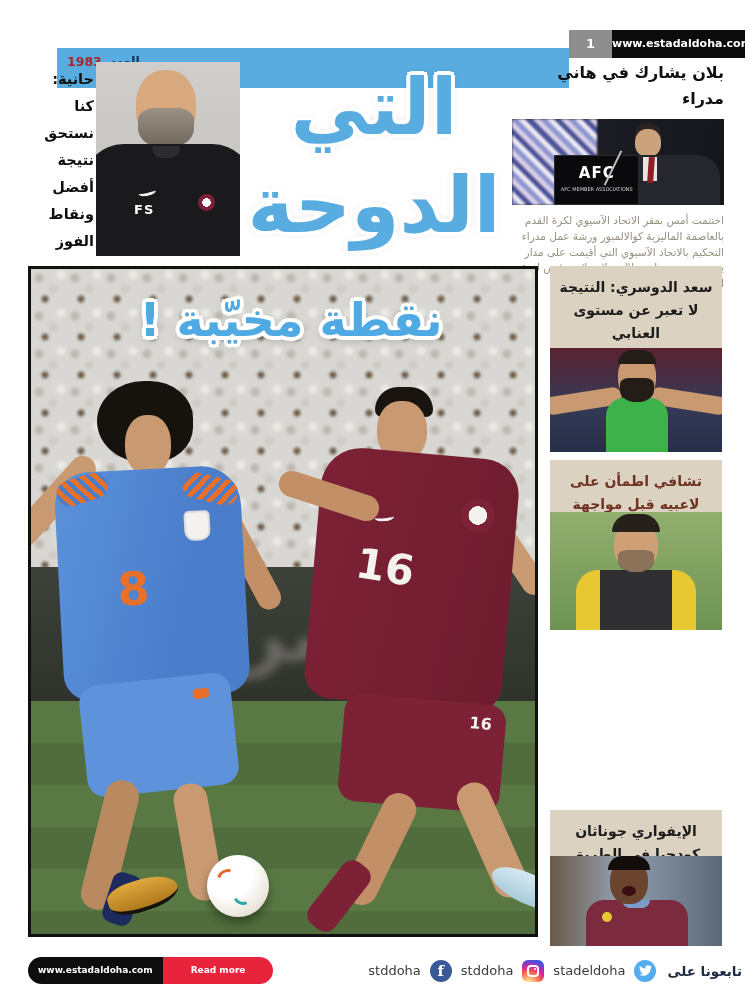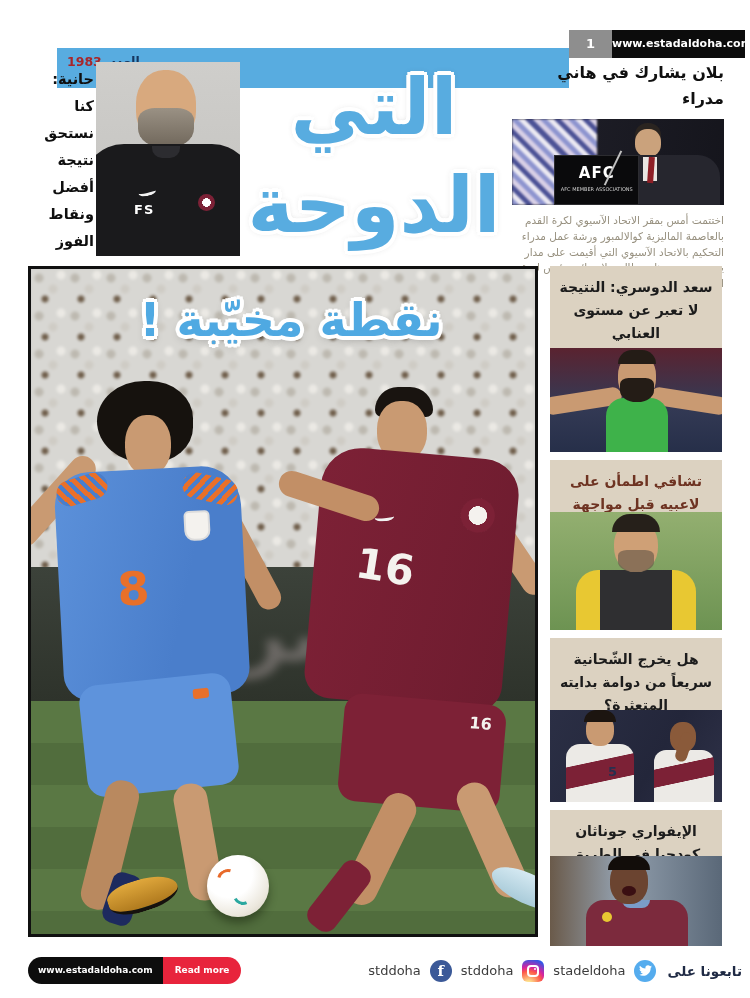--- a/index.html
+++ b/index.html
@@ -141,21 +141,21 @@
   .sp4-head { position:absolute; left:60px; top:4px; width:38px; height:44px; background:#6b4430; border-radius:45%; }
   .sp4-hair { position:absolute; left:58px; top:0; width:42px; height:14px; background:#120d0a; border-radius:16px 16px 0 0; }
   .sp4-mouth { position:absolute; left:72px; top:30px; width:14px; height:10px; background:#3a0f12; border-radius:50%; }
   .sp4-torso { position:absolute; left:36px; top:44px; width:102px; height:46px; background:#7c2a3d; border-radius:18px 18px 0 0; }
   .sp4-collar { position:absolute; left:72px; top:44px; width:28px; height:8px; background:#7a9cc8; border-radius:0 0 8px 8px; }
   .sp4-badge { position:absolute; left:52px; top:56px; width:10px; height:10px; background:#e8c832; border-radius:50%; }
 
   
   .pill { position:absolute; left:28px; top:957px; height:27px; display:flex; border-radius:14px; overflow:hidden; cursor:pointer; }
   .pill-site { background:#0d0d0d; color:#fff; font-size:9px; font-weight:bold; line-height:27px; padding:0 10px; }
-  .pill-read { background:#e8243c; color:#fff; font-size:9px; font-weight:bold; line-height:27px; padding:0 12px; }
+  .pill-read { background:#e8243c; color:#fff; font-size:9px; font-weight:bold; line-height:27px; padding:0 28px; }
   .social { position:absolute; right:8px; top:957px; height:27px; display:flex; align-items:center; gap:9px; direction:ltr; }
   .handle { font-size:13px; color:#3c3c3c; }
   .follow { font-size:13.5px; font-weight:bold; color:#1f2a44; direction:rtl; margin-left:2px; }
   .sicon { width:22px; height:22px; display:flex; align-items:center; justify-content:center; cursor:pointer; }
   .fb { background:#3b5998; border-radius:50%; color:#fff; font-weight:bold; font-size:15px; font-family:"DejaVu Serif",serif; }
   .tw { background:#55acee; border-radius:50%; }
   .ig { background:radial-gradient(circle at 30% 110%, #fdf497 5%, #fd5949 45%, #d6249f 60%, #285AEB 90%); border-radius:6px; position:relative; }
   .ig-lens { width:12px; height:12px; border:2px solid #fff; border-radius:4px; position:relative; }
   .ig-dot { position:absolute; right:1px; top:1px; width:2px; height:2px; background:#fff; border-radius:50%; }
 </style>
@@ -291,33 +291,20 @@
     <div class="side-item i2">
       <div class="side-headline">تشافي اطمأن على لاعبيه قبل مواجهة النصر</div>
       <div class="side-photo sp2">
         <div class="sp2-torso"></div>
         <div class="sp2-head"></div>
         <div class="sp2-hair"></div>
         <div class="sp2-beard"></div>
       </div>
     </div>
 
-    <div class="side-item i3">
-      <div class="side-headline">هل يخرج الشّحانية سريعاً من دوامة بدايته المتعثرة؟</div>
-      <div class="side-photo sp3">
-        <div class="sp3-torsoA">
-          <div class="sp3-numA">5</div>
-        </div>
-        <div class="sp3-headA"></div>
-        <div class="sp3-hairA"></div>
-        <div class="sp3-torsoB"></div>
-        <div class="sp3-headB"></div>
-        <div class="sp3-armB"></div>
-      </div>
-    </div>
 
     <div class="side-item i4">
       <div class="side-headline">الإيفواري جوناثان كودجيا في الطريق لفهود الغرافة</div>
       <div class="side-photo sp4">
         <div class="sp4-torso"></div>
         <div class="sp4-collar"></div>
         <div class="sp4-badge"></div>
         <div class="sp4-head"></div>
         <div class="sp4-hair"></div>
         <div class="sp4-mouth"></div>

